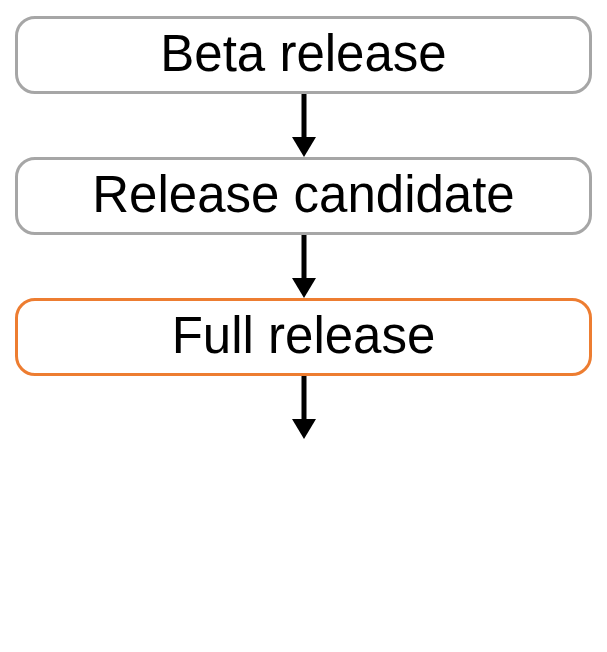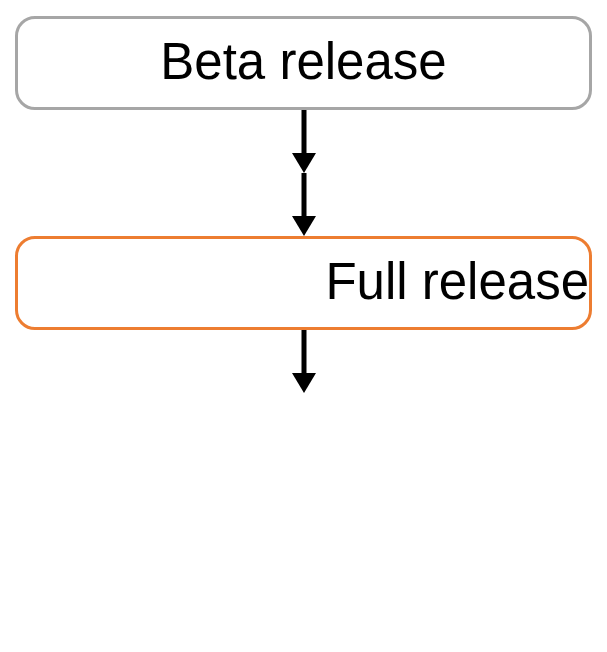--- a/index.html
+++ b/index.html
@@ -25,31 +25,30 @@
     width: 607px;
     height: 652px;
     padding-top: 16px;
     display: flex;
     flex-direction: column;
     align-items: center;
   }
   .node {
     flex: 0 0 auto;
     width: 577px;
-    height: 94px;
+    height: 78px;
     background: var(--background);
     border: 3px solid var(--box-border-gray);
     border-radius: 20px;
     display: flex;
     align-items: center;
     justify-content: center;
   }
   .node.highlighted {
     border-color: var(--highlight-orange);
-    justify-content: flex-end;
   }
   .node-label {
     font-size: 51px;
     line-height: 1;
     color: var(--text);
     white-space: nowrap;
     padding-bottom: 4px;
   }
   .arrow {
     flex: 0 0 auto;
@@ -71,20 +70,23 @@
     <span class="node-label">Beta release</span>
   </div>
 
   <div class="arrow">
     <svg width="26" height="63" viewBox="0 0 26 63" aria-hidden="true">
       <rect x="10.5" y="0" width="5" height="44" fill="currentColor"></rect>
       <polygon points="1,43 25,43 13,63" fill="currentColor"></polygon>
     </svg>
   </div>
 
+  <div class="node">
+    <span class="node-label">Release candidate</span>
+  </div>
 
   <div class="arrow">
     <svg width="26" height="63" viewBox="0 0 26 63" aria-hidden="true">
       <rect x="10.5" y="0" width="5" height="44" fill="currentColor"></rect>
       <polygon points="1,43 25,43 13,63" fill="currentColor"></polygon>
     </svg>
   </div>
 
   <div class="node highlighted">
     <span class="node-label">Full release</span>

